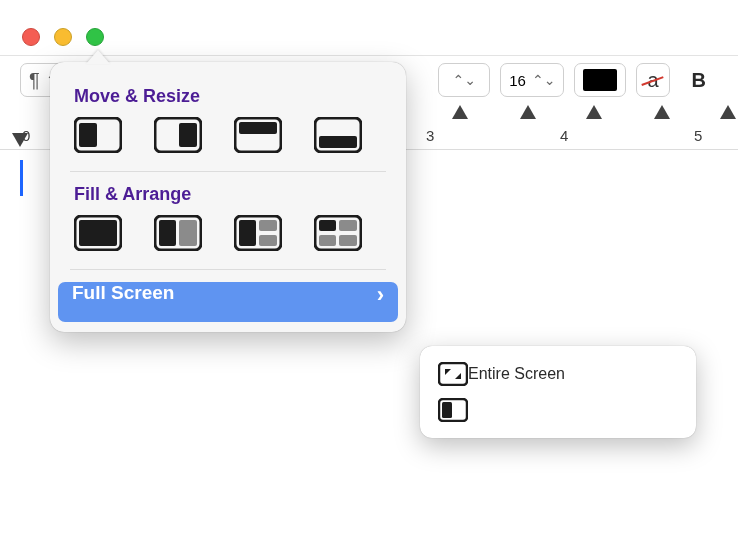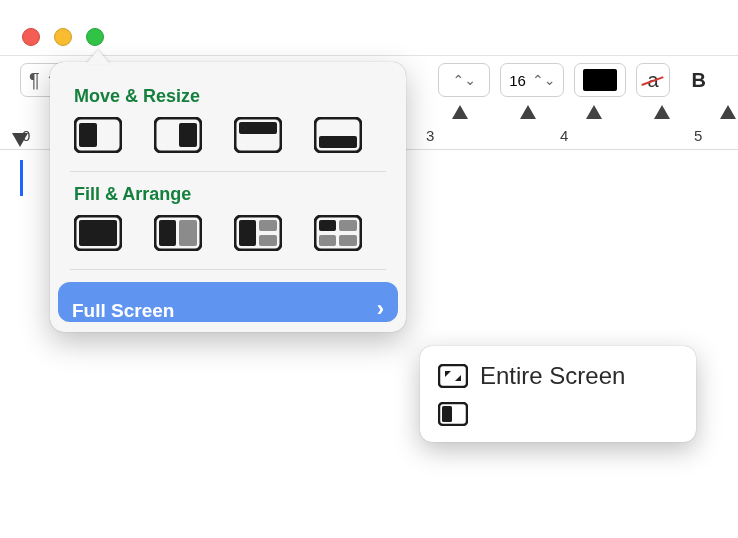--- a/index.html
+++ b/index.html
@@ -152,46 +152,46 @@
   background: #f6f6f6;
   border-radius: 14px;
   box-shadow: 0 10px 30px rgba(0,0,0,0.25), 0 0 1px rgba(0,0,0,.4);
   padding: 16px 0 4px 0;
   z-index: 15;
 }
 .popover h4 {
   margin: 8px 24px 10px;
   font-size: 18px;
   font-weight: 600;
-  color: #15803d;
+  color: #4c1d95;
 }
 .popover hr {
   border: none;
   border-top: 1px solid #dcdcdc;
   margin: 12px 20px;
 }
 .icon-row {
   display: flex;
   gap: 32px;
   padding: 0 24px 6px;
 }
 .win-icon {
   width: 48px; height: 36px;
   position: relative;
 }
 .win-icon svg { width: 48px; height: 36px; }
 
 .full-screen-row {
   margin: 2px 8px 6px;
   height: 40px;
-  border-radius: 12px;
+  border-radius: 7px;
   background: #5f94f1;
   color: #fff;
   display: flex;
-  align-items: flex-end;
+  align-items: flex-start;
   padding: 0 14px;
   font-size: 19px;
   font-weight: 600;
   justify-content: space-between;
 }
 .full-screen-row .arrow {
   font-size: 22px;
 }
 
 
@@ -202,23 +202,22 @@
   width: 264px;
   background: #fff;
   border-radius: 12px;
   box-shadow: 0 8px 26px rgba(0,0,0,0.25), 0 0 1px rgba(0,0,0,.35);
   padding: 10px 6px;
   z-index: 16;
 }
 .submenu-item {
   display: flex;
   align-items: center;
-  gap: 12px;
   padding: 6px 12px;
-  font-size: 24px;
+  font-size: 16px;
   color: #2a2a2a;
   border-radius: 7px;
 }
 .sm-icon {
   width: 30px; height: 24px;
   flex-shrink: 0;
 }
 .sm-icon svg { width: 30px; height: 24px; }
 
 </style>

